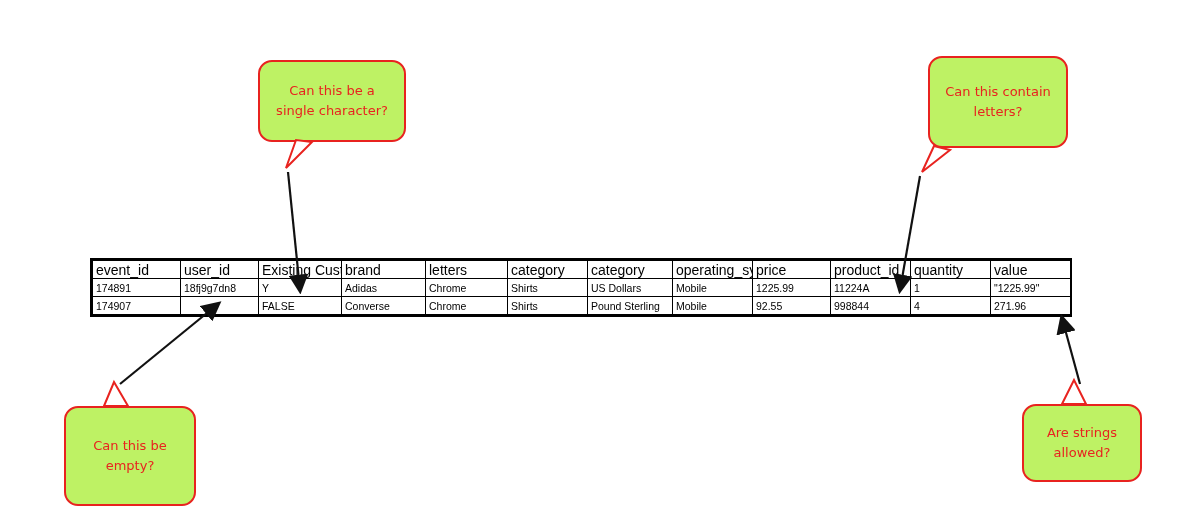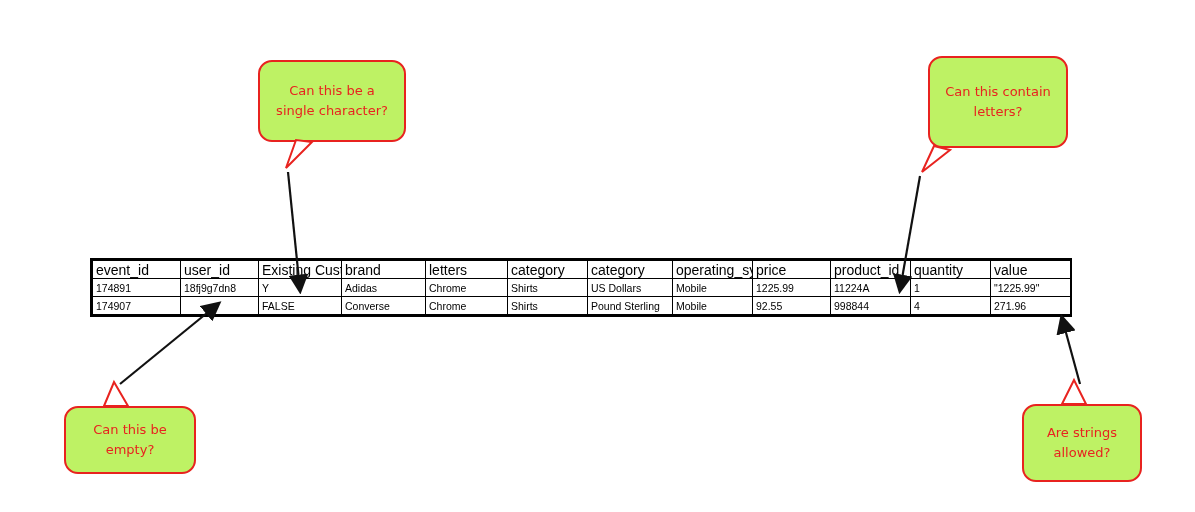--- a/index.html
+++ b/index.html
@@ -76,21 +76,21 @@
     text-align: center;
     display: flex;
     align-items: center;
     justify-content: center;
     padding: 6px 8px;
     box-sizing: border-box;
     background: #bef264;
   }
   #callout-single-char { left: 258px; top: 60px;  width: 148px; height: 82px; }
   #callout-letters     { left: 880px; top: 56px;  width: 140px; height: 92px; margin-left: 48px; }
-  #callout-empty       { left: 64px;  top: 406px; width: 132px; height: 68px; }
+  #callout-empty       { left: 64px;  top: 406px; width: 132px; height: 100px; }
   #callout-strings     { left: 1022px;top: 404px; width: 120px; height: 78px; }
 
   
   #arrows {
     position: absolute;
     left: 0; top: 0;
     width: 1195px;
     height: 512px;
     pointer-events: none;
   }

